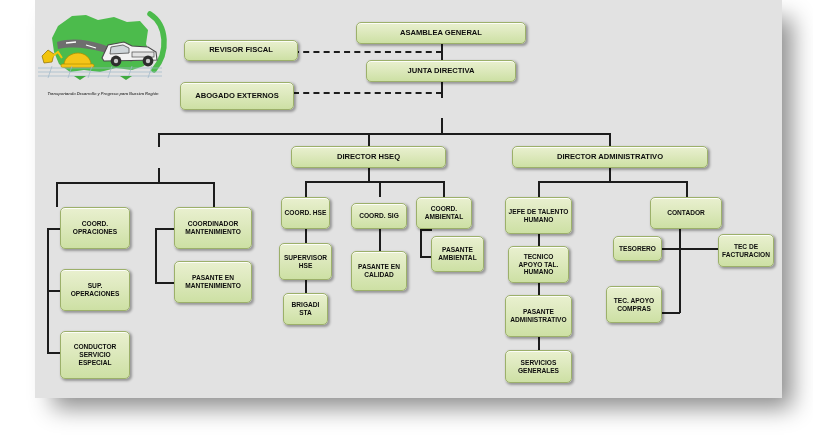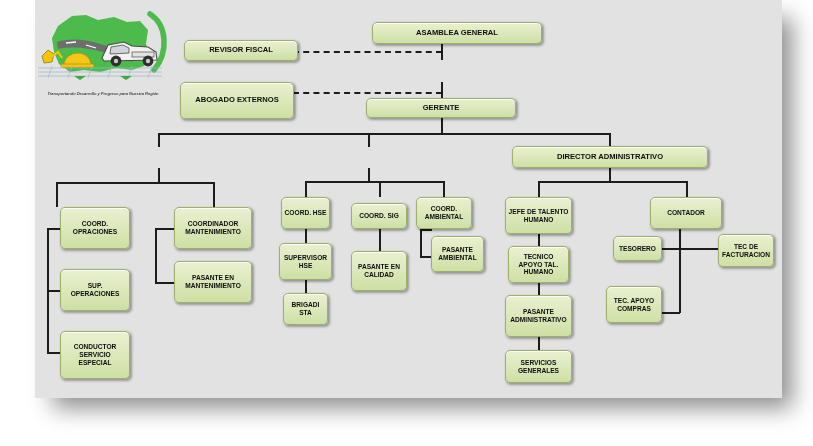--- a/index.html
+++ b/index.html
@@ -150,38 +150,41 @@
 
   <div class="ln lnv" style="left:538px;top:234px;height:12px;"></div>
   <div class="ln lnv" style="left:538px;top:283px;height:12px;"></div>
   <div class="ln lnv" style="left:538px;top:337px;height:13px;"></div>
 
   <div class="ln lnv" style="left:679px;top:229px;height:84px;"></div>
   <div class="ln lnh" style="left:662px;top:248px;width:18px;"></div>
   <div class="ln lnh" style="left:679px;top:248px;width:39px;"></div>
   <div class="ln lnh" style="left:655px;top:312px;width:25px;"></div>
 
-  <div class="node" style="left:372px;top:22px;width:170px;height:22px;font-size:7.6px;">
+  <div class="node" style="left:356px;top:22px;width:170px;height:22px;font-size:7.6px;">
     <span>ASAMBLEA GENERAL</span>
     </div>
 
-
-  <div class="node" style="left:366px;top:98px;width:150px;height:20px;font-size:7.6px;">
-    <span>GERENTE</span>
-    </div>
+  <div class="node" style="left:366px;top:60px;width:150px;height:22px;font-size:7.6px;">
+    <span>JUNTA DIRECTIVA</span>
+    </div>
+
 
   <div class="node" style="left:184px;top:40px;width:114px;height:21px;font-size:7.6px;">
     <span>REVISOR FISCAL</span>
     </div>
 
-  <div class="node" style="left:180px;top:82px;width:114px;height:37px;font-size:7.6px;">
+  <div class="node" style="left:180px;top:82px;width:114px;height:28px;font-size:7.6px;">
     <span>ABOGADO EXTERNOS</span>
     </div>
 
 
+  <div class="node" style="left:291px;top:146px;width:155px;height:22px;font-size:7.6px;">
+    <span>DIRECTOR HSEQ</span>
+    </div>
 
   <div class="node" style="left:512px;top:146px;width:196px;height:22px;font-size:7.6px;justify-content:center;">
     <span>DIRECTOR ADMINISTRATIVO</span>
     </div>
 
   <div class="node" style="left:60px;top:207px;width:70px;height:42px;font-size:6.6px;">
     <span>COORD. OPRACIONES</span>
     </div>
 
   <div class="node" style="left:60px;top:269px;width:70px;height:42px;font-size:6.6px;">

